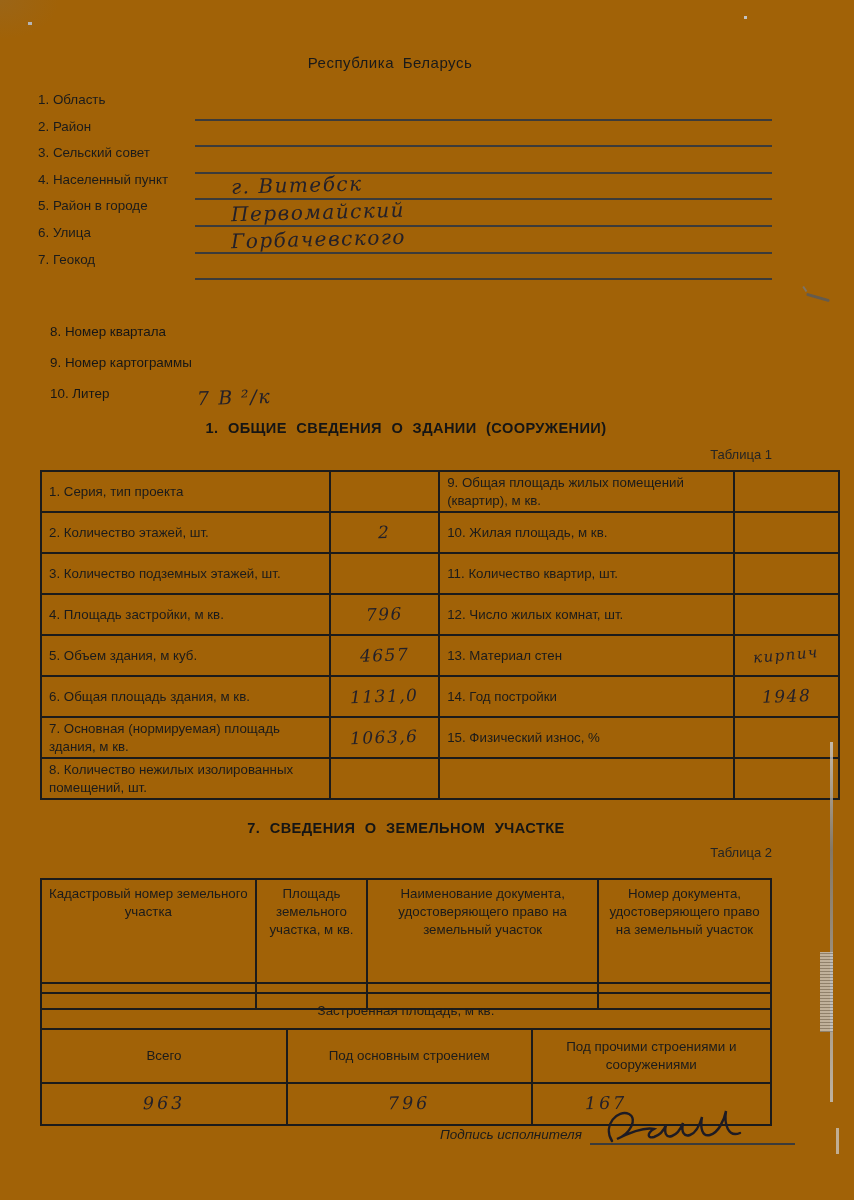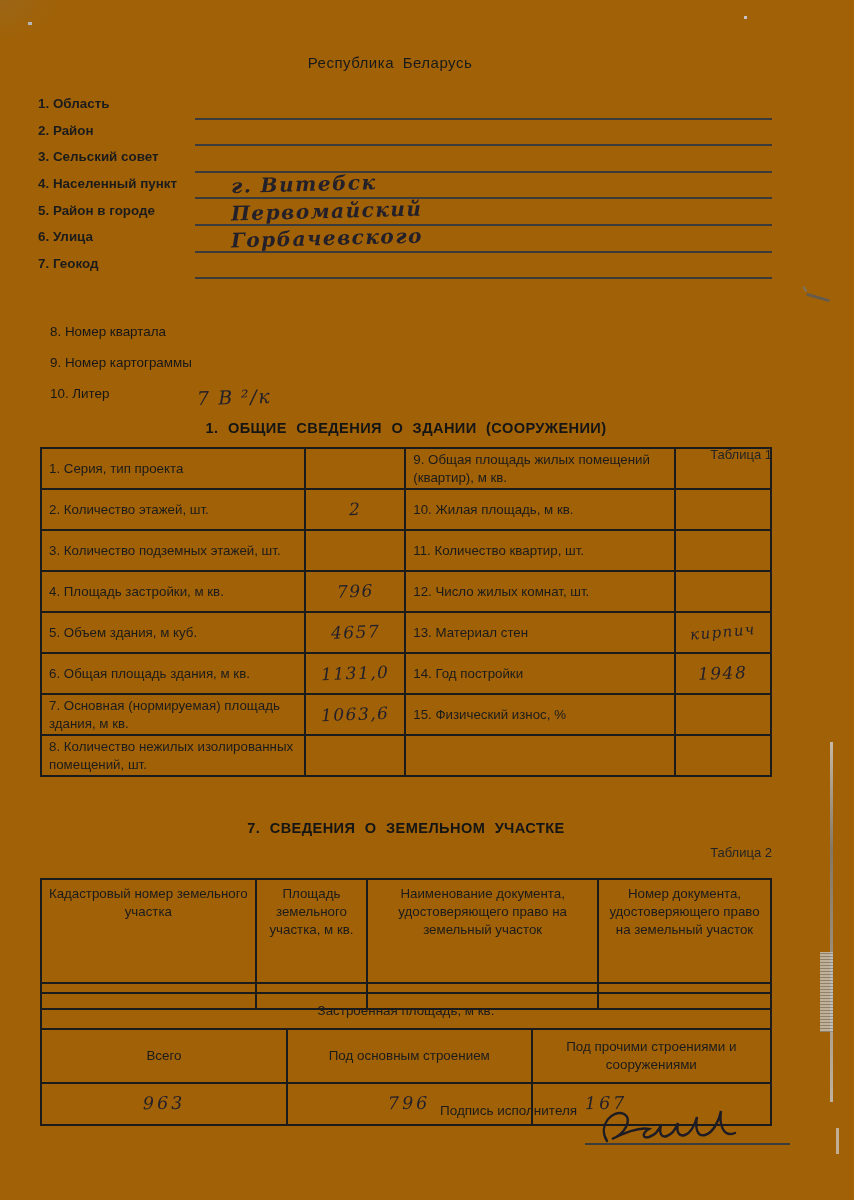--- a/index.html
+++ b/index.html
@@ -28,21 +28,21 @@
 
   
   .doc-title{
     position:absolute;top:54px;left:0;width:780px;
     text-align:center;font-size:15px;letter-spacing:.5px;color:#1a1a1a;
     word-spacing:4px;
   }
 
   
   .fields{position:absolute;top:92px;left:38px;width:734px;}
-  .field-row{display:flex;align-items:center;height:26.6px;font-weight:bold;}
+  .field-row{display:flex;align-items:flex-start;height:26.6px;}
   .field-label{width:157px;font-size:13.4px;padding-bottom:3px;color:#1b1b1b;}
   .field-line{flex:1;border-bottom:2px solid #3b3b3b;position:relative;height:100%;}
   .field-line .hand{
     position:absolute;left:36px;bottom:1px;font-size:20px;transform:rotate(-1.5deg);
   }
 
   
   table{border-collapse:collapse;}
   .id-table{position:absolute;top:315px;left:40px;width:732px;}
   .id-table td{border:2px solid #a16207;height:27px;font-size:13.4px;padding:1px 8px;vertical-align:middle;}
@@ -52,40 +52,40 @@
   
   .sec-title{
     position:absolute;left:40px;width:732px;text-align:center;
     font-weight:bold;font-size:14.6px;letter-spacing:.4px;word-spacing:5px;color:#151515;
   }
   .tab-label{
     position:absolute;left:40px;width:732px;text-align:right;font-size:13px;color:#242424;
   }
 
   
-  .t1{position:absolute;top:447px;left:40px;width:732px;table-layout:fixed;border-radius:32px;}
+  .t1{position:absolute;top:470px;left:40px;width:800px;table-layout:fixed;border-radius:32px;}
   .t1 td{border:2px solid #1b1b1b;font-size:13.3px;line-height:1.3;padding:2px 4px 2px 7px;vertical-align:middle;color:#1b1b1b;}
   .t1 td.val{text-align:center;padding:2px;}
   .t1 tr{height:41px;}
   .t1 .hand{font-size:17px;display:inline-block;transform:rotate(-2deg);}
 
   
   .t2-top{position:absolute;top:862px;left:40px;width:732px;table-layout:fixed;margin-top:16px;}
   .t2-top td{border:2px solid #1b1b1b;font-size:13.3px;line-height:1.35;text-align:center;vertical-align:top;padding:5px 6px;color:#1b1b1b;}
   .t2-top tr.hdr{height:104px;}
   .t2-top tr.empty{height:26px;}
   .t2-bot{position:absolute;top:992px;left:40px;width:732px;table-layout:fixed;}
   .t2-bot td{border:2px solid #1b1b1b;font-size:13.4px;line-height:1.35;text-align:center;vertical-align:middle;padding:8px 6px;color:#1b1b1b;}
   .t2-bot tr.span-row{height:25px;}
   .t2-bot tr.sub{height:48px;}
   .t2-bot tr.vals{height:29px;}
   .t2-bot .hand{font-size:17.5px;display:inline-block;transform:rotate(-1deg);letter-spacing:3px;}
 
   
-  .sign-row{position:absolute;top:1103px;left:440px;display:flex;align-items:flex-start;}
+  .sign-row{position:absolute;top:1103px;left:440px;display:flex;align-items:flex-end;font-style:italic;}
   .sign-label{font-size:13.5px;padding-bottom:3px;color:#1b1b1b;}
   .sign-line{width:205px;border-bottom:2px solid #3b3b3b;margin-left:8px;position:relative;height:40px;}
   .sign-line svg{position:absolute;left:10px;bottom:-6px;}
 
   
   .artifact{position:absolute;pointer-events:none;}
   .tick-mark{left:806px;top:296px;width:24px;height:3px;background:#5a5a5a;transform:rotate(16deg);border-radius:2px;opacity:.85;}
   .tick-mark::after{content:"";position:absolute;left:-6px;top:-4px;width:6px;height:2px;background:#777;transform:rotate(40deg);}
   .streak{left:830px;top:742px;width:2.5px;height:360px;background:linear-gradient(#cfcfcf,#7d7d7d 30%,#9a9a9a 60%,#c6c6c6);opacity:.8;}
   .blob{left:820px;top:952px;width:13px;height:80px;opacity:.75;

